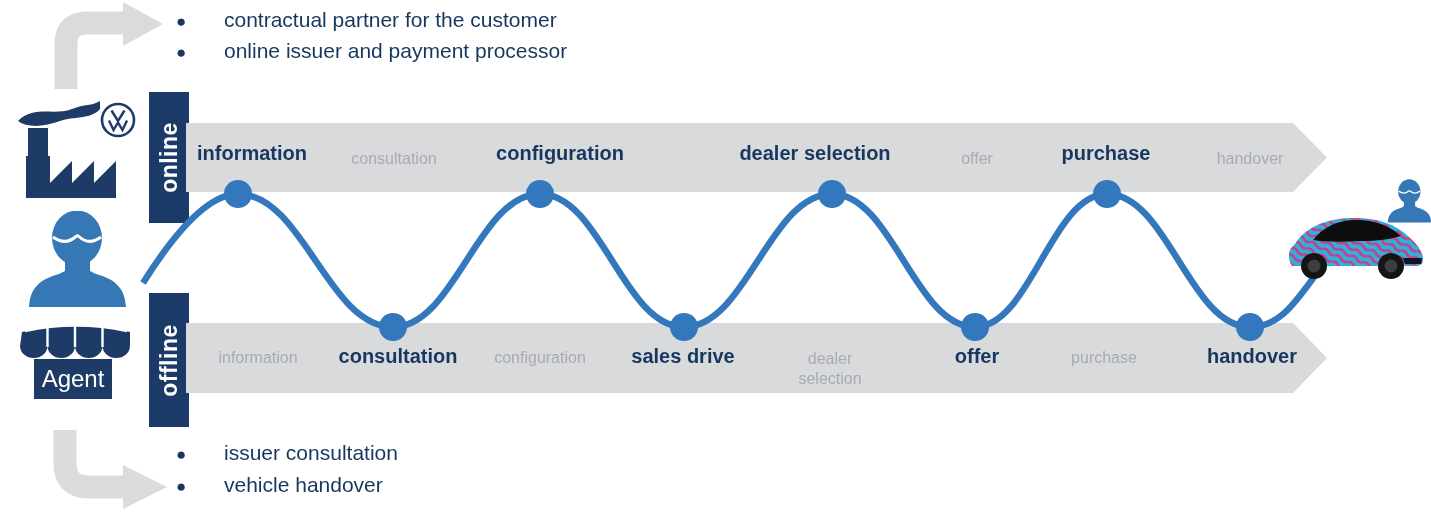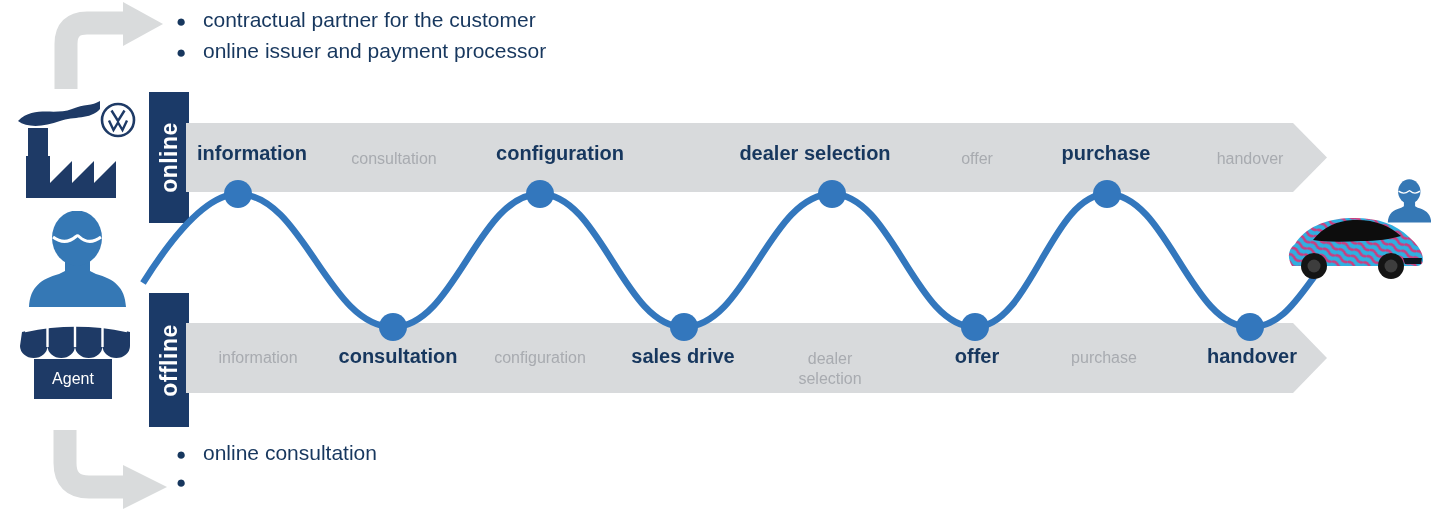--- a/index.html
+++ b/index.html
@@ -10,21 +10,21 @@
   html,body{margin:0;padding:0;background:#fff;}
   #canvas{position:relative;width:1431px;height:518px;background:#fff;overflow:hidden;
           font-family:"Liberation Sans",sans-serif;}
   svg{display:block;}
   .abs{position:absolute;}
 
   
   .note{position:absolute;color:var(--text_navy);font-size:21px;}
   .note .line{display:flex;align-items:baseline;height:31px;}
   .note .bullet{width:14px;font-size:17px;color:var(--text_navy);}
-  .note .txt{margin-left:13px;white-space:nowrap;}
+  .note .txt{margin-left:34px;white-space:nowrap;}
   #top-note{left:176px;top:8px;}
   #bottom-note{left:176px;top:441px;}
   #bottom-note .line{height:32px;}
 
   
   .lane-tab{position:absolute;left:149px;width:40px;background:var(--tab_navy);
             display:flex;align-items:center;justify-content:center;}
   .lane-tab span{transform:rotate(-90deg);color:#fff;font-weight:bold;font-size:23px;
                  letter-spacing:.5px;white-space:nowrap;}
   #online-tab{top:92px;height:131px;}
@@ -41,21 +41,21 @@
   .stage-label.active{color:var(--text_navy);font-weight:bold;font-size:20px;}
   .stage-label.inactive{color:var(--inactive_gray);font-size:16px;}
   .stage-label.online.active{top:142px;}
   .stage-label.online.inactive{top:150px;}
   .stage-label.offline.active{top:345px;}
   .stage-label.offline.inactive{top:349px;}
   .stage-label.wrap{white-space:normal;width:110px;text-align:center;line-height:20px;top:336px;}
 
   
   #agent-box{position:absolute;left:14px;top:42px;width:78px;height:40px;background:var(--navy);
-             display:flex;align-items:center;justify-content:center;color:#fff;font-size:16px;}
+             display:flex;align-items:center;justify-content:center;color:#fff;font-size:24px;}
 </style>
 </head>
 <body>
 
 <div id="canvas">
 
   <svg class="abs" style="left:40px;top:0;" width="135" height="95" viewBox="0 0 135 95">
     <path d="M26,89 L26,44 Q26,23 47,23 L83,23" fill="none" stroke="var(--arrow_gray)" stroke-width="23"></path>
     <polygon points="83,2 83,46 123,24" fill="var(--arrow_gray)"></polygon>
   </svg>
@@ -70,24 +70,25 @@
       <span class="txt">contractual partner for the customer</span>
     </div>
     <div class="line">
       <span class="bullet">●</span>
       <span class="txt">online issuer and payment processor</span>
     </div>
   </div>
   <div class="note" id="bottom-note">
     <div class="line">
       <span class="bullet">●</span>
-      <span class="txt">online consultation</span>
+      <span class="txt">issuer consultation</span>
     </div>
     <div class="line">
       <span class="bullet">●</span>
+      <span class="txt">vehicle handover</span>
     </div>
   </div>
 
   <svg class="abs" style="left:14px;top:100px;" width="125" height="100" viewBox="0 0 125 100">
     <path d="M4,21 C20,5 40,16 58,9 C70,4 78,6 86,1 L86,9 C76,20 60,16 46,21 C30,27 13,28 4,21 Z" fill="var(--navy)"></path>
     <path d="M14,58 L14,28 L34,28 L34,58 Z" fill="var(--navy)"></path>
     <path d="M12,98 L12,56 L36,56 L36,83 L58,61 L58,83 L80,61 L80,83 L102,61 L102,98 Z" fill="var(--navy)"></path>
     <g>
       <circle cx="104" cy="20" r="16" fill="#fff" stroke="var(--navy)" stroke-width="2.6"></circle>
       <polyline points="97.5,10.5 104,21 110.5,10.5" fill="none" stroke="var(--navy)" stroke-width="2.4"></polyline>

